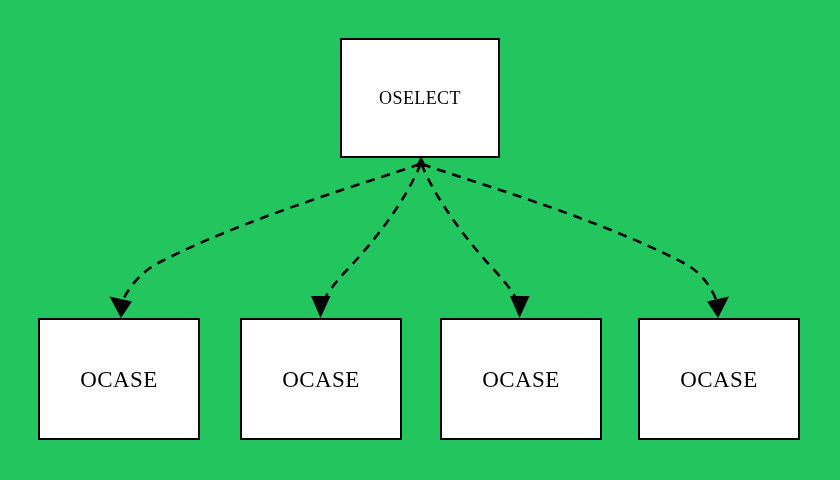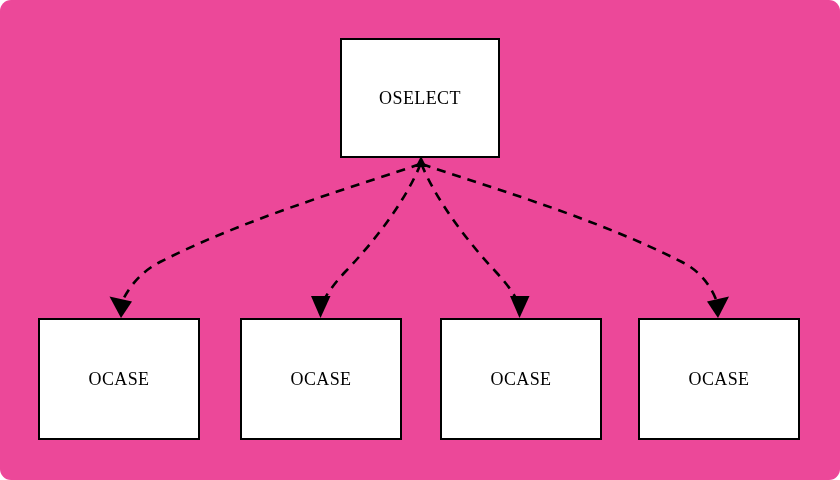--- a/index.html
+++ b/index.html
@@ -11,42 +11,41 @@
   body {
     width: 840px;
     height: 480px;
     overflow: hidden;
     font-family: "Liberation Serif", "DejaVu Serif", serif;
   }
   #diagram-canvas {
     position: relative;
     width: 840px;
     height: 480px;
-    background: #ec4899;
-    border-radius: 11px;
+    background: #22c55e;
   }
   #edge-layer {
     position: absolute;
     left: 0;
     top: 0;
     width: 840px;
     height: 480px;
   }
   .node-box {
     position: absolute;
     box-sizing: border-box;
     border: 2px solid #000000;
     background: #ffffff;
     display: flex;
     align-items: center;
     justify-content: center;
   }
   .node-label {
     font-family: "Liberation Serif", "DejaVu Serif", serif;
-    font-size: 18px;
+    font-size: 23px;
     color: #000000;
     letter-spacing: 0.4px;
     white-space: nowrap;
     line-height: 1;
   }
   #node-oselect {
     left: 340px;
     top: 38px;
     width: 160px;
     height: 120px;

